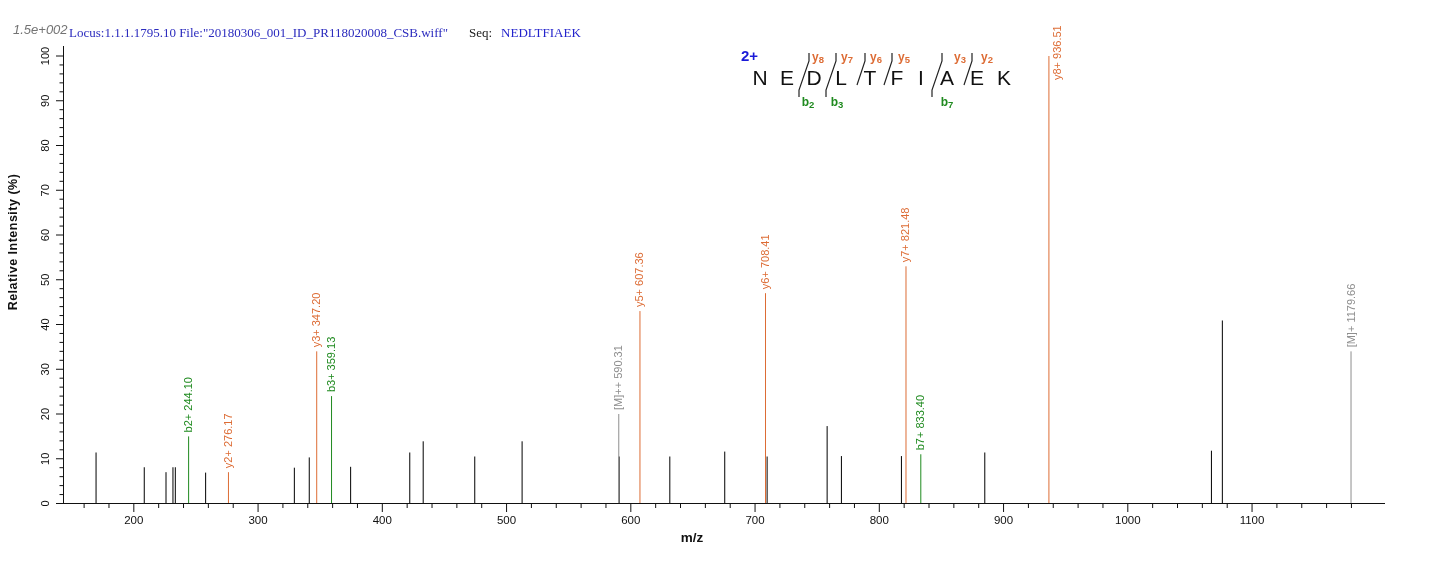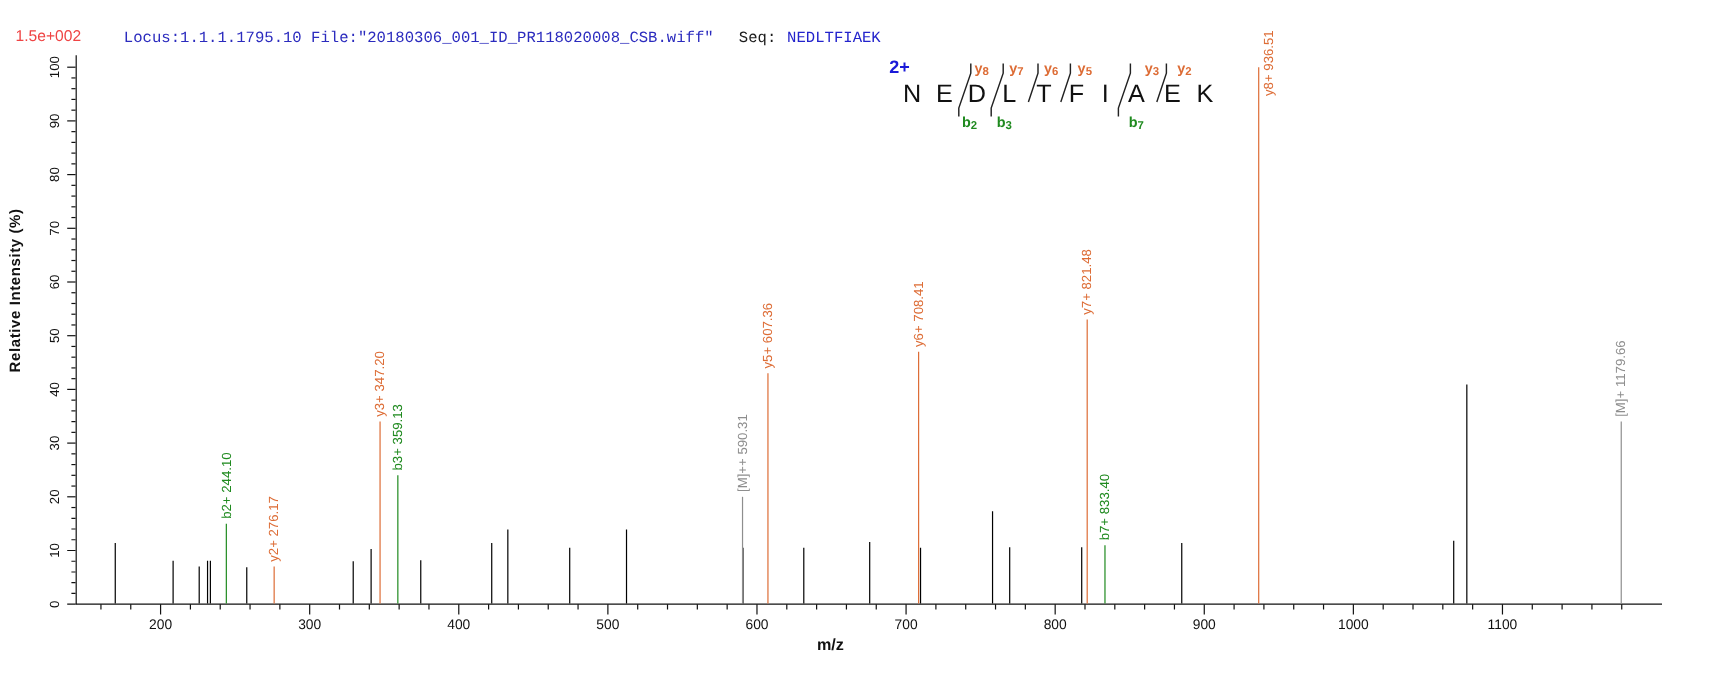--- a/index.html
+++ b/index.html
@@ -1,23 +1,23 @@
 <!DOCTYPE html>
 <html><head>
 <meta charset="utf-8">
 <style>
   html,body{margin:0;padding:0;background:#fff;}
   .screen{position:relative;width:1436px;height:562px;background:#ffffff;overflow:hidden;
           font-family:"Liberation Sans",sans-serif;}
-  .header-line{position:absolute;left:72px;top:9px;font-family:Liberation Mono, monospace;
+  .header-line{position:absolute;left:56px;top:9px;font-family:Liberation Serif, serif;
                font-size:13px;white-space:pre;}
   .locus{color:#2b2bbe;}
   .seq-label{color:#1b1b1b;margin-left:21px;}
   .seq-value{color:#2323cc;margin-left:9px;}
-  .scale-label{position:absolute;left:13px;top:22px;font-size:13px;color:#ef4444;}
+  .scale-label{position:absolute;left:13px;top:22px;font-size:13px;color:#737373;font-style:italic;}
   svg text{font-family:"Liberation Sans",sans-serif;}
 </style>
 </head>
 <body>
 
 <div class="screen">
   <div class="header-line">
     <span class="locus">Locus:1.1.1.1795.10 File:"20180306_001_ID_PR118020008_CSB.wiff"</span><span class="seq-label">Seq:</span><span class="seq-value">NEDLTFIAEK</span>
   </div>
   <div class="scale-label">1.5e+002</div>

